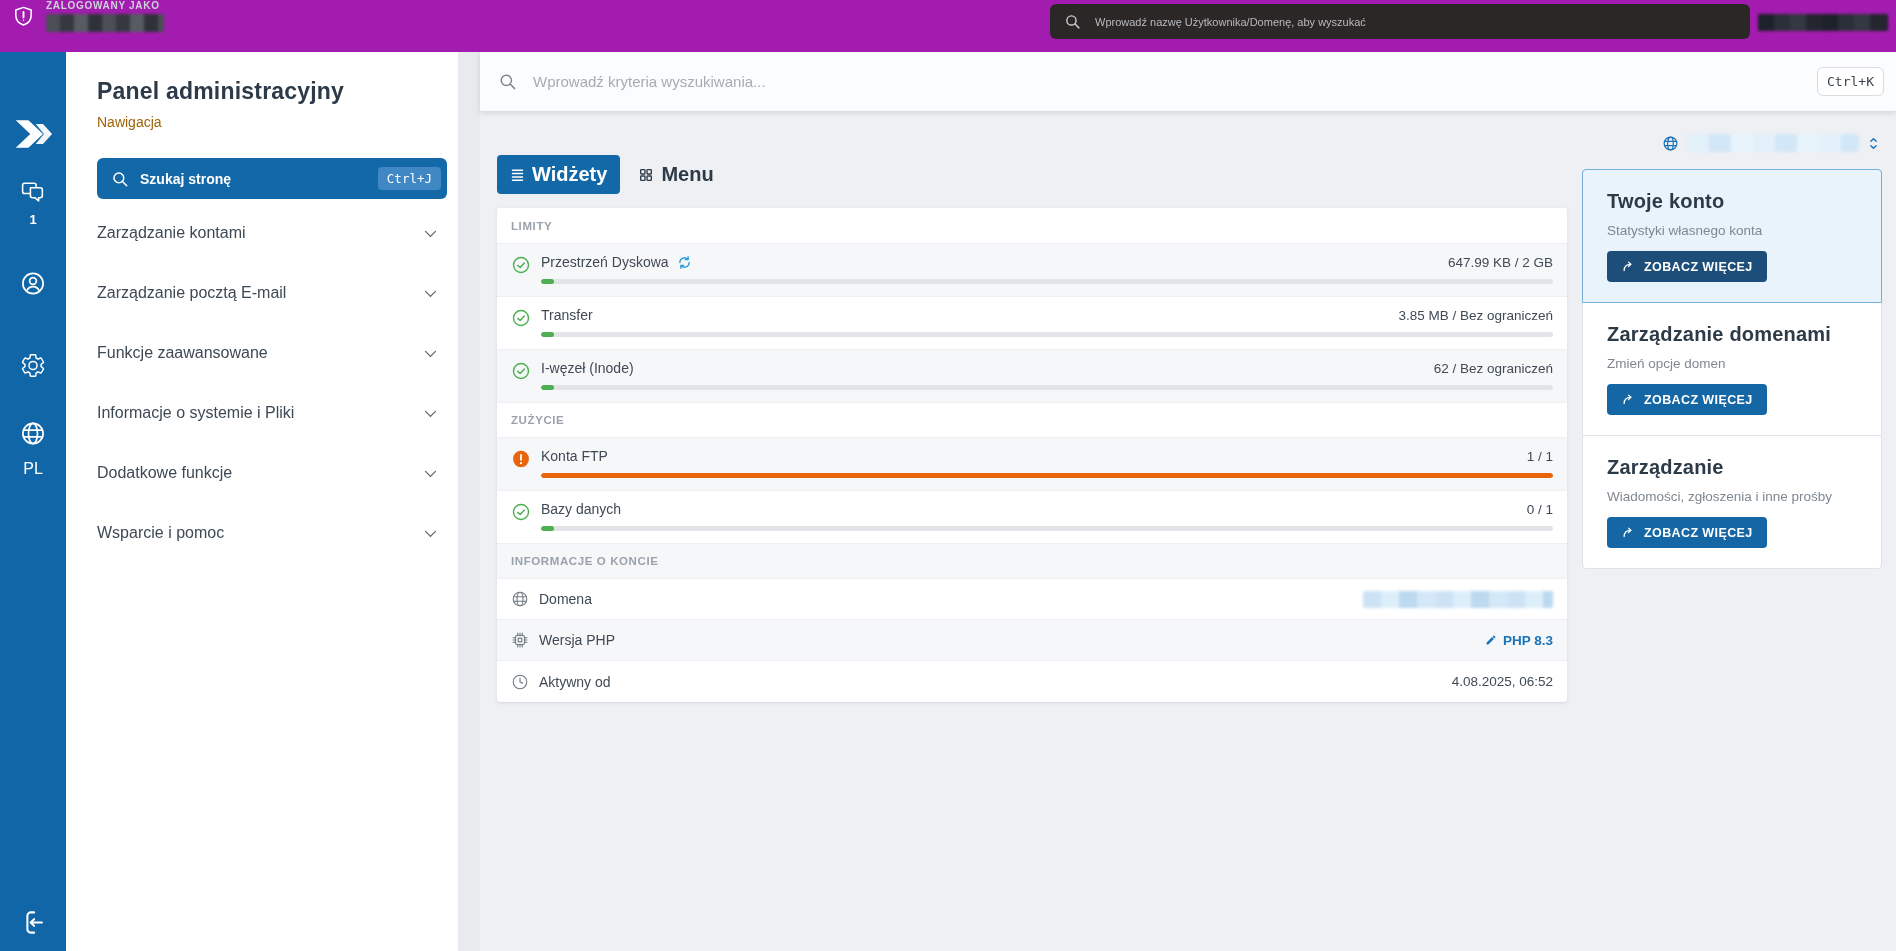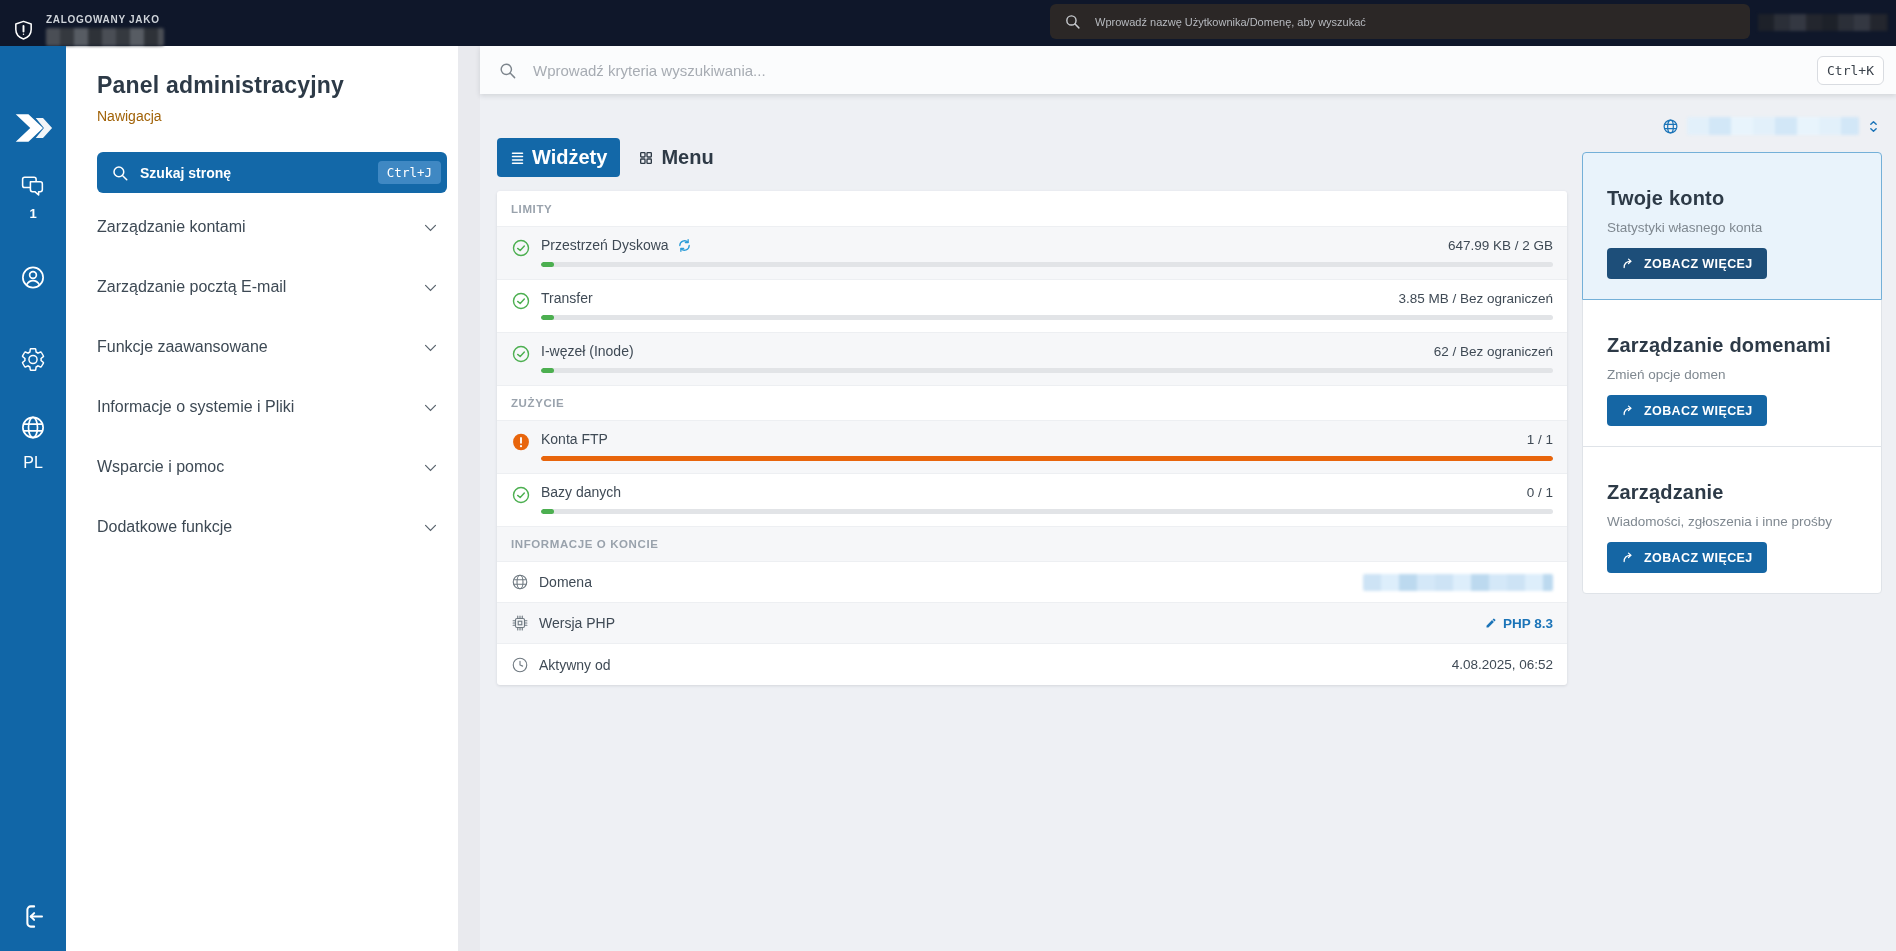--- a/index.html
+++ b/index.html
@@ -5,21 +5,21 @@
   * { box-sizing: border-box; }
   html,body { margin:0; padding:0; background:#eef0f4; }
   body {
     width:1896px; height:951px; overflow:hidden;
     font-family:"Liberation Sans", sans-serif;
     -webkit-font-smoothing:antialiased;
   }
   .mono { font-family:"DejaVu Sans Mono", monospace; }
 
   
-  .topbar { height:46px; background:#0f172a; position:relative; display:flex; align-items:flex-end; }
+  .topbar { height:52px; background:#a21caf; position:relative; display:flex; align-items:flex-start; }
   .tb-left { display:flex; align-items:center; gap:11px; margin-left:12px; }
   .tb-login { display:flex; flex-direction:column; gap:3px; }
   .tb-login-label { font-size:10px; font-weight:700; letter-spacing:.7px; color:#ced3d9; }
   .blur { image-rendering:pixelated; filter:blur(1.4px); border-radius:2px; }
   .blur-username { width:118px; height:18px;
     background:repeating-linear-gradient(90deg,#4a4e55 0 14px,#35393f 14px 28px,#575c63 28px 42px,#2e3238 42px 56px); }
   .tb-search { position:absolute; left:1050px; top:4px; width:700px; height:35px;
     background:#2b2726; border-radius:6px; display:flex; align-items:center; padding:0 14px; gap:12px; }
   .tb-search input { flex:1; background:transparent; border:none; outline:none; color:#d6d8db; font-size:11px; font-family:"Liberation Sans",sans-serif; }
   .tb-search input::placeholder { color:#b7babf; }
@@ -43,21 +43,21 @@
   .nav-search-label { flex:1; color:#fff; font-weight:700; font-size:14px; }
   .kbd-blue { background:#3f88c3; color:#fff; font-size:12.5px; padding:4px 9px; border-radius:4px; }
   .nav-items { margin-top:4px; width:350px; }
   .nav-item { height:60px; display:flex; align-items:center; justify-content:space-between;
     padding-right:8px; font-size:16px; color:#3d4954; cursor:pointer; }
 
   .scroll-strip { width:22px; background:#e9eaee; flex-shrink:0; }
 
   
   .main { flex:1; background:#eef0f4; min-width:0; }
-  .main-search { height:48px; background:#fbfcfd; display:flex; align-items:center;
+  .main-search { height:59px; background:#fbfcfd; display:flex; align-items:center;
     padding:0 12px 0 18px; gap:14px; box-shadow:0 2px 5px rgba(40,50,60,.14); }
   .main-search input { flex:1; background:transparent; border:none; outline:none; font-size:15px; color:#3a424b; font-family:"Liberation Sans",sans-serif; }
   .main-search input::placeholder { color:#a7acb3; }
   .kbd-light { font-size:13px; color:#3a424b; background:#fff; border:1px solid #d9dce1; border-radius:6px; padding:6px 9px; }
 
   .content-row { display:flex; padding:18px 14px 0 17px; gap:15px; }
   .content-left { width:1070px; flex-shrink:0; }
 
   .tabs { display:flex; align-items:center; gap:18px; }
   .tab { display:flex; align-items:center; gap:7px; font-size:20px; font-weight:600; color:#2e3a46; cursor:pointer; padding:8px 0;margin-top:26px; }
@@ -83,21 +83,21 @@
   .php-link { color:#1b74b8; font-weight:600; font-size:13.5px; cursor:pointer; }
   .blur-domain { width:190px; height:17px;
     background:repeating-linear-gradient(90deg,#cde3f5 0 18px,#ddeefb 18px 36px,#bcd9ef 36px 54px,#d4e8f8 54px 72px); }
 
   
   .content-right { flex:1; min-width:0; }
   .domain-select { height:28px; display:flex; align-items:center; justify-content:flex-end; gap:8px; padding-right:2px; cursor:pointer; }
   .blur-select { width:172px; height:18px;
     background:repeating-linear-gradient(90deg,#e2f0fa 0 22px,#d2e7f7 22px 44px,#e8f4fc 44px 66px); }
   .pcards { margin-top:12px; }
-  .pcard { background:#fff; border:1px solid #dfe3e8; padding:34px 24px 20px; min-height:124px; margin-top:-1px; }
+  .pcard { background:#fff; border:1px solid #dfe3e8; padding:20px 24px 20px; min-height:124px; margin-top:-1px; }
   .pcard:first-child { border-radius:4px 4px 0 0; margin-top:0; }
   .pcard:last-child { border-radius:0 0 4px 4px; }
   .pcard--active { background:#e9f3fb; border-color:#74b0d8; position:relative; z-index:2; border-radius:4px 4px 0 0; }
   .pcard-title { margin:0; font-size:20px; font-weight:600; color:#2d3a47; letter-spacing:.2px; white-space:nowrap; }
   .pcard-sub { margin-top:10px; font-size:13.5px; color:#7f8890; white-space:nowrap; }
   .pbtn { margin-top:13px; display:inline-flex; align-items:center; gap:8px; background:#1566a4; color:#fff;
     border:none; border-radius:4px; padding:8px 14px; font-size:12.5px; font-weight:700; letter-spacing:.4px;
     font-family:"Liberation Sans",sans-serif; cursor:pointer; }
   .pbtn--dark { background:#1d4e79; }
 </style>
@@ -217,29 +217,29 @@
       </div>
       <div class="nav-item">
         <span>Informacje o systemie i Pliki</span>
         <span style="display:flex">
           <svg width="17" height="17" viewBox="0 0 24 24" fill="none" stroke="#59636d" stroke-width="1.7" stroke-linecap="round">
               <polyline points="5,9 12,16 19,9"></polyline>
             </svg>
         </span>
       </div>
       <div class="nav-item">
-        <span>Wsparcie i pomoc</span>
+        <span>Dodatkowe funkcje</span>
         <span style="display:flex">
           <svg width="17" height="17" viewBox="0 0 24 24" fill="none" stroke="#59636d" stroke-width="1.7" stroke-linecap="round">
               <polyline points="5,9 12,16 19,9"></polyline>
             </svg>
         </span>
       </div>
       <div class="nav-item">
-        <span>Dodatkowe funkcje</span>
+        <span>Wsparcie i pomoc</span>
         <span style="display:flex">
           <svg width="17" height="17" viewBox="0 0 24 24" fill="none" stroke="#59636d" stroke-width="1.7" stroke-linecap="round">
               <polyline points="5,9 12,16 19,9"></polyline>
             </svg>
         </span>
       </div>
     </div>
   </div>
 
   <div class="scroll-strip"></div>

